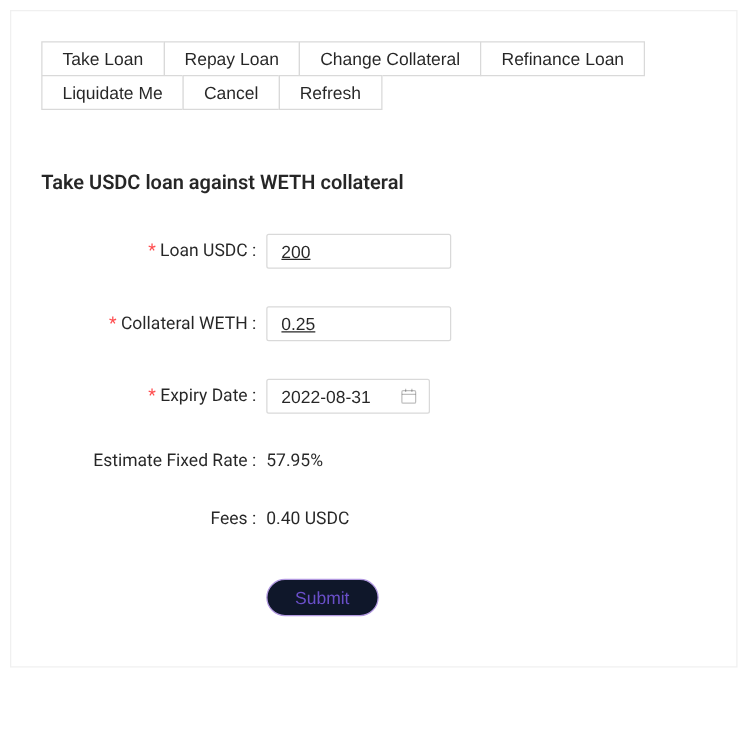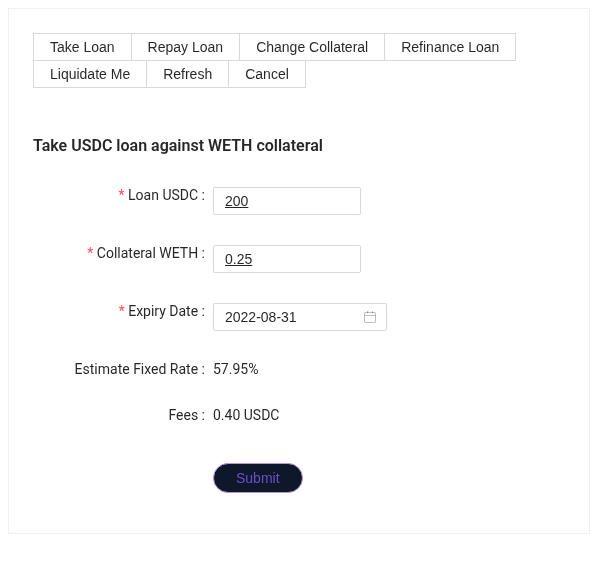--- a/index.html
+++ b/index.html
@@ -37,20 +37,21 @@
     }
     .tab:first-child { margin-left: 0; }
     .heading {
       font-size: 16px;
       font-weight: 600;
       color: rgba(0,0,0,0.85);
       margin-bottom: 32px;
     }
     .form-row {
       display: flex;
+      align-items: center;
       margin-bottom: 30px;
     }
     .label-col {
       width: 180px;
       text-align: right;
       padding-right: 8px;
       color: rgba(0,0,0,0.85);
     }
     .required::before {
       content: "* ";
@@ -71,21 +72,21 @@
       color: rgba(0,0,0,0.85);
       outline: none;
       background: #fff;
       text-decoration: underline;
     }
     .date-wrap {
       position: relative;
       display: inline-block;
     }
     .date-input {
-      width: 174px;
+      width: 131px;
       padding: 5px 30px 5px 11px;
       border: 1px solid #d9d9d9;
       border-radius: 2px;
       font-size: 14px;
       color: rgba(0,0,0,0.85);
       outline: none;
       background: #fff;
     }
     .calendar-icon {
       position: absolute;
@@ -122,22 +123,22 @@
   <div class="tabs">
     <div class="tab-row">
       <button class="tab">Take Loan</button>
       <button class="tab">Repay Loan</button>
       <button class="tab">Change Collateral</button>
       <button class="tab">Refinance Loan</button>
     </div>
     <div style="flex-basis:100%;height:0"></div>
     <div class="tab-row" style="margin-top:-1px">
       <button class="tab">Liquidate Me</button>
+      <button class="tab">Cancel</button>
       <button class="tab">Refresh</button>
-      <button class="tab">Cancel</button>
     </div>
   </div>
 
   <div class="heading">Take USDC loan against WETH collateral</div>
 
   <div class="form-row">
     <div class="label-col required">Loan USDC</div>
     <div class="input-col">
       <input class="text-input" type="text" value="200" style="">
     </div>

